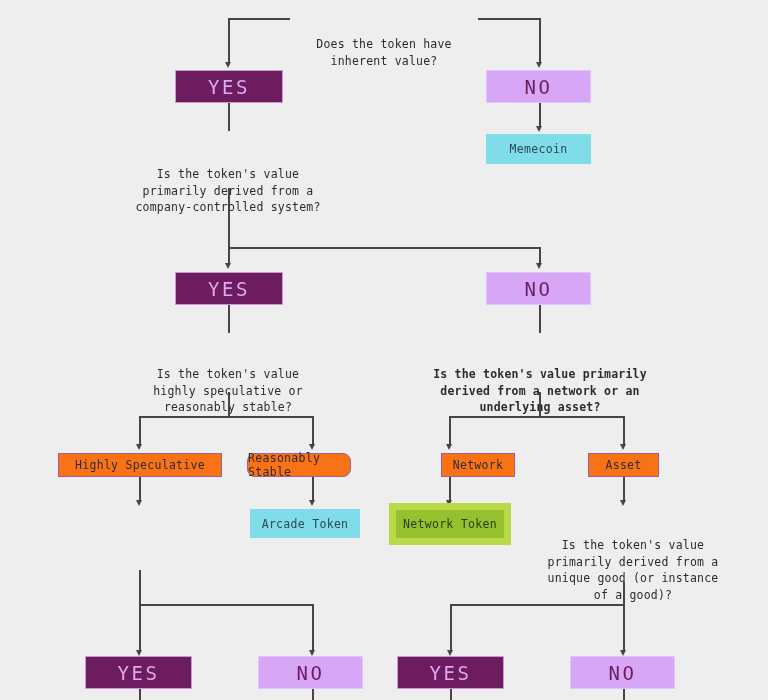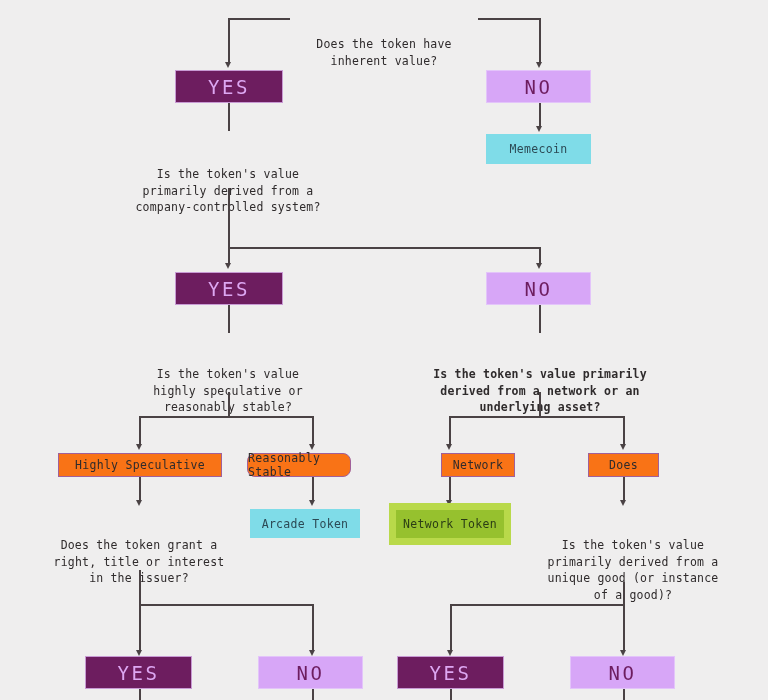--- a/index.html
+++ b/index.html
@@ -178,27 +178,24 @@
   <div class="ln-v" style="left:539px; top:392px; height:25px;"></div>
   <div class="ln-h" style="left:449px; top:416px; width:175px;"></div>
   <div class="ln-v" style="left:449px; top:416px; height:30px;"></div>
   <div class="ln-v" style="left:623px; top:416px; height:30px;"></div>
   <div class="arrowhead" style="left:446.3px; top:444px;"></div>
   <div class="arrowhead" style="left:620.3px; top:444px;"></div>
 
   <div class="outline-box" style="left:58px; top:453px; width:164px; height:24px;">Highly Speculative</div>
   <div class="outline-box" style="left:247px; top:453px; width:104px; height:24px;border-radius:8px;">Reasonably Stable</div>
   <div class="outline-box" style="left:413px; top:453px; width:74px; height:24px;margin-left:28px;">Network</div>
-  <div class="outline-box" style="left:588px; top:453px; width:71px; height:24px;">Does</div>
+  <div class="outline-box" style="left:588px; top:453px; width:71px; height:24px;">Asset</div>
 
   <div class="ln-v" style="left:139px; top:477px; height:25px;"></div>
   <div class="arrowhead" style="left:136.3px; top:500px;"></div>
-  <div class="question" style="left:29px; top:509px; width:220px;">Does the token grant a
-right, title or interest
-in the issuer?</div>
 
   <div class="ln-v" style="left:312px; top:477px; height:25px;"></div>
   <div class="arrowhead" style="left:309.3px; top:500px;"></div>
   <div class="result-cyan" style="left:250px; top:509px; width:110px; height:29px;">Arcade Token</div>
 
   <div class="ln-v" style="left:449px; top:477px; height:25px;"></div>
   <div class="arrowhead" style="left:446.3px; top:500px;"></div>
   <div class="result-green-outer" style="left:389px; top:503px; width:122px; height:42px;">
     <div class="result-green-inner">Network Token</div>
   </div>

